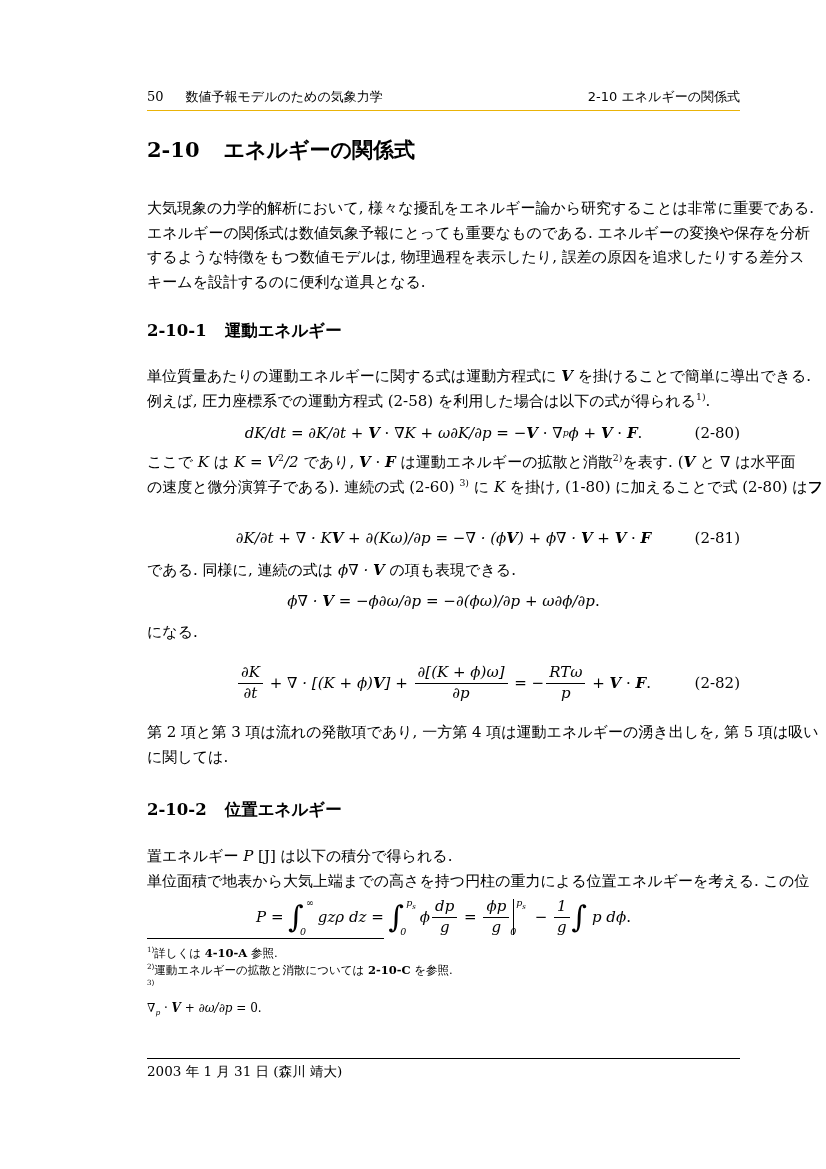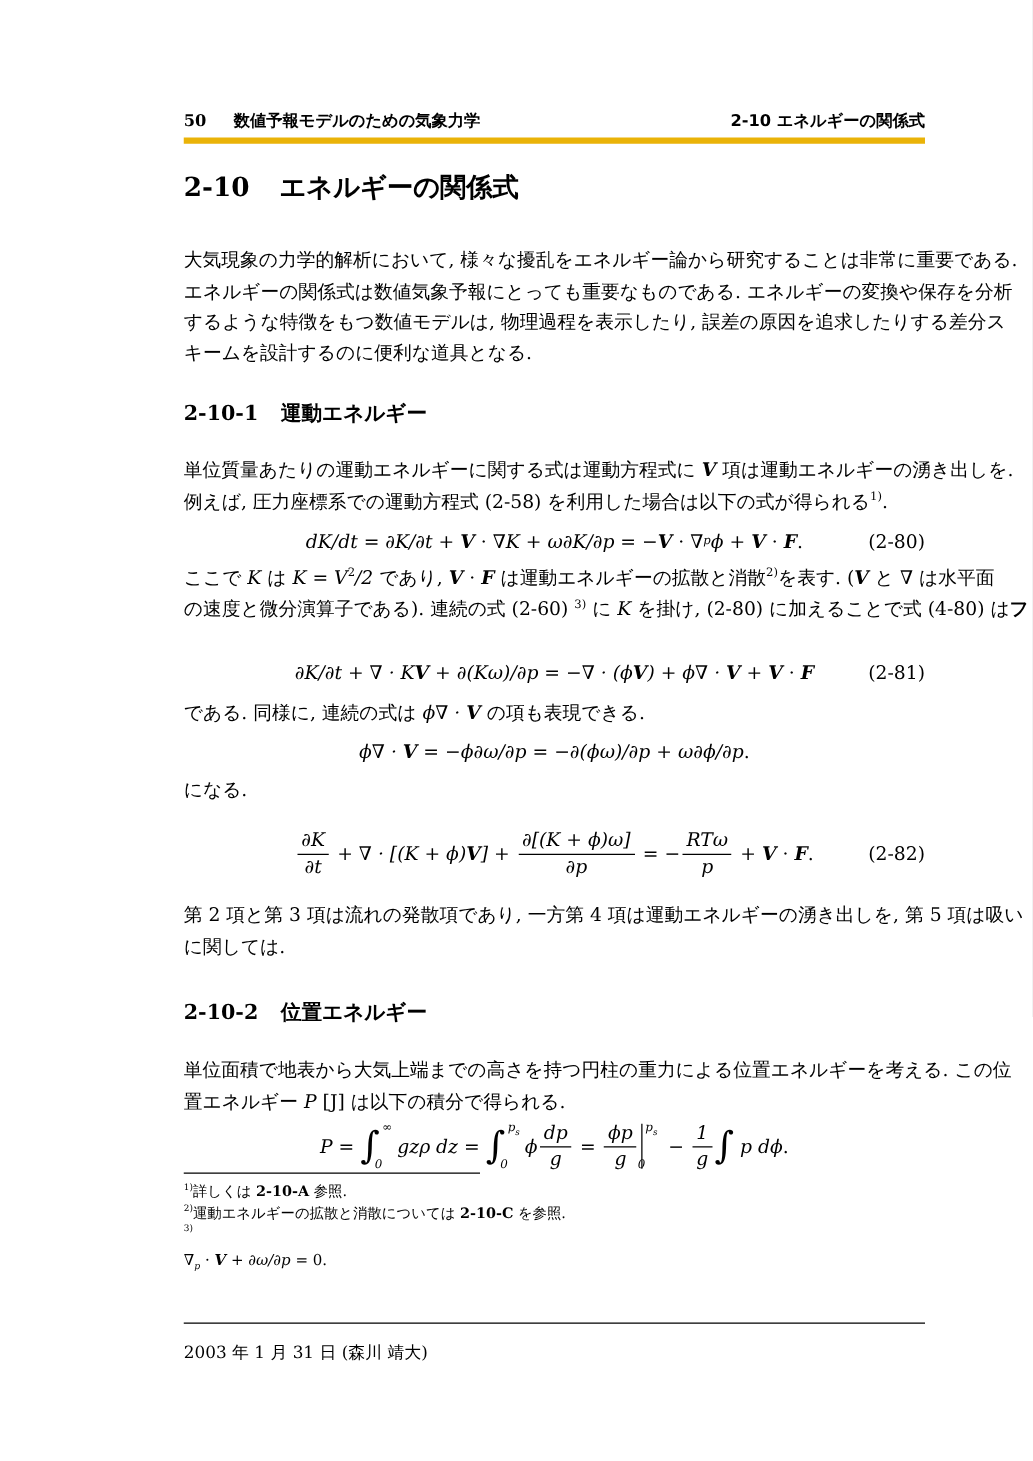--- a/index.html
+++ b/index.html
@@ -6,21 +6,21 @@
   .page {
     position:relative; width:826px; height:1169px; margin:0 auto;
     background:#ffffff; color:#000;
     font-family:"DejaVu Serif", serif; font-size:15px;
     overflow:hidden;
   }
   .abs { position:absolute; left:147px; width:593px; }
 
   
   .hdr { top:88px; display:flex; justify-content:space-between; align-items:baseline;
-         border-bottom:5px solid #eab308; padding-bottom:4px; font-size:13px; font-weight:bold; }
+         border-bottom:1px solid #eab308; padding-bottom:4px; font-size:13px; font-weight:normal; }
   .hdr .pgnum { font-family:"DejaVu Serif", serif; }
   .hdr .booktitle { font-family:"DejaVu Sans", sans-serif; margin-left:22px; }
   .hdr .secref { font-family:"DejaVu Sans", sans-serif; }
 
   
   .h-sec { top:136px; font-weight:bold; font-size:21px; }
   .h-sub { font-weight:bold; font-size:16.5px; }
   .h-num { font-family:"DejaVu Serif", serif; }
   .h-sec .h-txt { font-family:"DejaVu Sans", sans-serif; margin-left:24px; }
   .h-sub .h-txt { font-family:"DejaVu Sans", sans-serif; margin-left:18px; }
@@ -56,21 +56,21 @@
   .vbarwrap { display:inline-flex; align-items:center; margin-left:2px; }
   .vbar { display:inline-block; width:1px; height:36px; background:#000; }
 
   
   .fnrule { position:absolute; left:147px; top:938px; width:237px; border-top:1px solid #000; }
   .fns { top:945px; font-size:11.5px; line-height:16.5px; }
   .fn-eq { text-align:left; margin:5px 0 7px; font-size:12px; }
   .fn4 { margin-top:13px; }
 
   
-  .ftr { top:1058px; border-top:1px solid #000; padding-top:14px; font-size:13.5px; }
+  .ftr { top:1058px; border-top:1px solid #000; padding-top:4px; font-size:13.5px; }
 </style>
 </head>
 <body>
 
 <div class="page">
 
   <div class="abs hdr">
     <div>
       <span class="pgnum">50</span><span class="booktitle">数値予報モデルのための気象力学</span>
     </div>
@@ -86,32 +86,32 @@
     <div class="ln">エネルギーの関係式は数値気象予報にとっても重要なものである. エネルギーの変換や保存を分析</div>
     <div class="ln">するような特徴をもつ数値モデルは, 物理過程を表示したり, 誤差の原因を追求したりする差分ス</div>
     <div class="ln">キームを設計するのに便利な道具となる.</div>
   </div>
 
   <div class="abs h-sub" style="top:320px">
     <span class="h-num">2-10-1</span><span class="h-txt">運動エネルギー</span>
   </div>
 
   <div class="abs para" style="top:364px">
-    <div class="ln"><span>単位質量あたりの運動エネルギーに関する式は運動方程式に </span><span class="mb">V</span><span> 項は運動エネルギーの湧き出しを.</span></div>
+    <div class="ln"><span>単位質量あたりの運動エネルギーに関する式は運動方程式に </span><span class="mb">V</span><span> を掛けることで簡単に導出できる.</span></div>
     <div class="ln"><span>例えば, 圧力座標系での運動方程式 (2-58) を利用した場合は以下の式が得られる</span><span class="sup">1)</span><span>.</span></div>
   </div>
 
   <div class="abs eq" style="top:423px;height:20px">
     <span class="eqbody"><span class="mi">dK/dt</span><span> = </span><span class="mi">∂K/∂t</span><span> + </span><span class="mb">V</span><span> · </span><span class="mi">∇K</span><span> + </span><span class="mi">ω∂K/∂p</span><span> = −</span><span class="mb">V</span><span> · </span><span class="mi">∇</span><span class="subs">p</span><span class="mi">ϕ</span><span> + </span><span class="mb">V</span><span> · </span><span class="mb">F</span><span>.</span></span>
     <span class="eqtag">(2-80)</span>
   </div>
 
   <div class="abs para" style="top:450px">
     <div class="ln"><span>ここで </span><span class="mi">K</span><span> は </span><span class="mi">K</span><span> = </span><span class="mi">V</span><span class="sup">2</span><span class="mi">/2</span><span> であり, </span><span class="mb">V</span><span> · </span><span class="mb">F</span><span> は運動エネルギーの拡散と消散</span><span class="sup">2)</span><span>を表す. (</span><span class="mb">V</span><span> と </span><span class="mi">∇</span><span> は水平面</span></div>
-    <div class="ln"><span>の速度と微分演算子である). 連続の式 (2-60) </span><span class="sup">3)</span><span> に </span><span class="mi">K</span><span> を掛け, (2-80) に加えることで式 (4-80) は</span><span class="gb">フ</span></div>
+    <div class="ln"><span>の速度と微分演算子である). 連続の式 (2-60) </span><span class="sup">3)</span><span> に </span><span class="mi">K</span><span> を掛け, (1-80) に加えることで式 (2-80) は</span><span class="gb">フ</span></div>
   </div>
 
   <div class="abs eq" style="top:528px;height:20px">
     <span class="eqbody"><span class="mi">∂K/∂t</span><span> + </span><span class="mi">∇ · K</span><span class="mb">V</span><span> + </span><span class="mi">∂(Kω)/∂p</span><span> = −</span><span class="mi">∇ · (ϕ</span><span class="mb">V</span><span class="mi">)</span><span> + </span><span class="mi">ϕ∇ · </span><span class="mb">V</span><span> + </span><span class="mb">V</span><span> · </span><span class="mb">F</span></span>
     <span class="eqtag">(2-81)</span>
   </div>
 
   <div class="abs para" style="top:558px">
     <div class="ln"><span>である. 同様に, 連続の式は </span><span class="mi">ϕ∇ · </span><span class="mb">V</span><span> の項も表現できる.</span></div>
   </div>
@@ -139,22 +139,22 @@
   <div class="abs para" style="top:720px">
     <div class="ln">第 2 項と第 3 項は流れの発散項であり, 一方第 4 項は運動エネルギーの湧き出しを, 第 5 項は吸い</div>
     <div class="ln">に関しては.</div>
   </div>
 
   <div class="abs h-sub" style="top:799px">
     <span class="h-num">2-10-2</span><span class="h-txt">位置エネルギー</span>
   </div>
 
   <div class="abs para" style="top:844px">
+    <div class="ln"><span>置エネルギー </span><span class="mi">P</span><span> [J] は以下の積分で得られる.</span></div>
     <div class="ln"><span>単位面積で地表から大気上端までの高さを持つ円柱の重力による位置エネルギーを考える. この位</span></div>
-    <div class="ln"><span>置エネルギー </span><span class="mi">P</span><span> [J] は以下の積分で得られる.</span></div>
   </div>
 
   <div class="abs eq" style="top:892px;height:50px">
     <span class="eqbody">
       <span><span class="mi">P</span><span> = </span></span>
       <span class="intwrap"><span class="bigint">∫</span><span class="lims"><span class="lt">∞</span><span class="lb">0</span></span></span>
       <span><span class="mi">gzρ dz</span><span> = </span></span>
       <span class="intwrap"><span class="bigint">∫</span><span class="lims"><span class="lt"><span>p</span><span class="subs">s</span></span><span class="lb">0</span></span></span>
       <span><span class="mi">ϕ</span></span>
       <span class="frac"><span class="num">dp</span><span class="den">g</span></span>
@@ -164,21 +164,21 @@
       <span> − </span>
       <span class="frac"><span class="num">1</span><span class="den">g</span></span>
       <span class="bigint">∫</span>
       <span><span class="mi"> p dϕ</span><span>.</span></span>
     </span>
   </div>
 
   <div class="fnrule"></div>
 
   <div class="abs fns">
-    <div><span class="sup">1)</span><span>詳しくは </span><span class="bsr">2-10-A</span><span> 参照.</span></div>
+    <div><span class="sup">1)</span><span>詳しくは </span><span class="bsr">4-10-A</span><span> 参照.</span></div>
     <div><span class="sup">2)</span><span>運動エネルギーの拡散と消散については </span><span class="bsr">2-10-C</span><span> を参照.</span></div>
     <div><span class="sup">3)</span></div>
     <div class="fn-eq"><span class="mi">∇</span><span class="subs">p</span><span> · </span><span class="mb">V</span><span> + </span><span class="mi">∂ω/∂p</span><span> = 0.</span></div>
   </div>
 
   <div class="abs ftr">
     <span>2003 年 1 月 31 日 (森川 靖大)</span>
   </div>
 
 </div>

